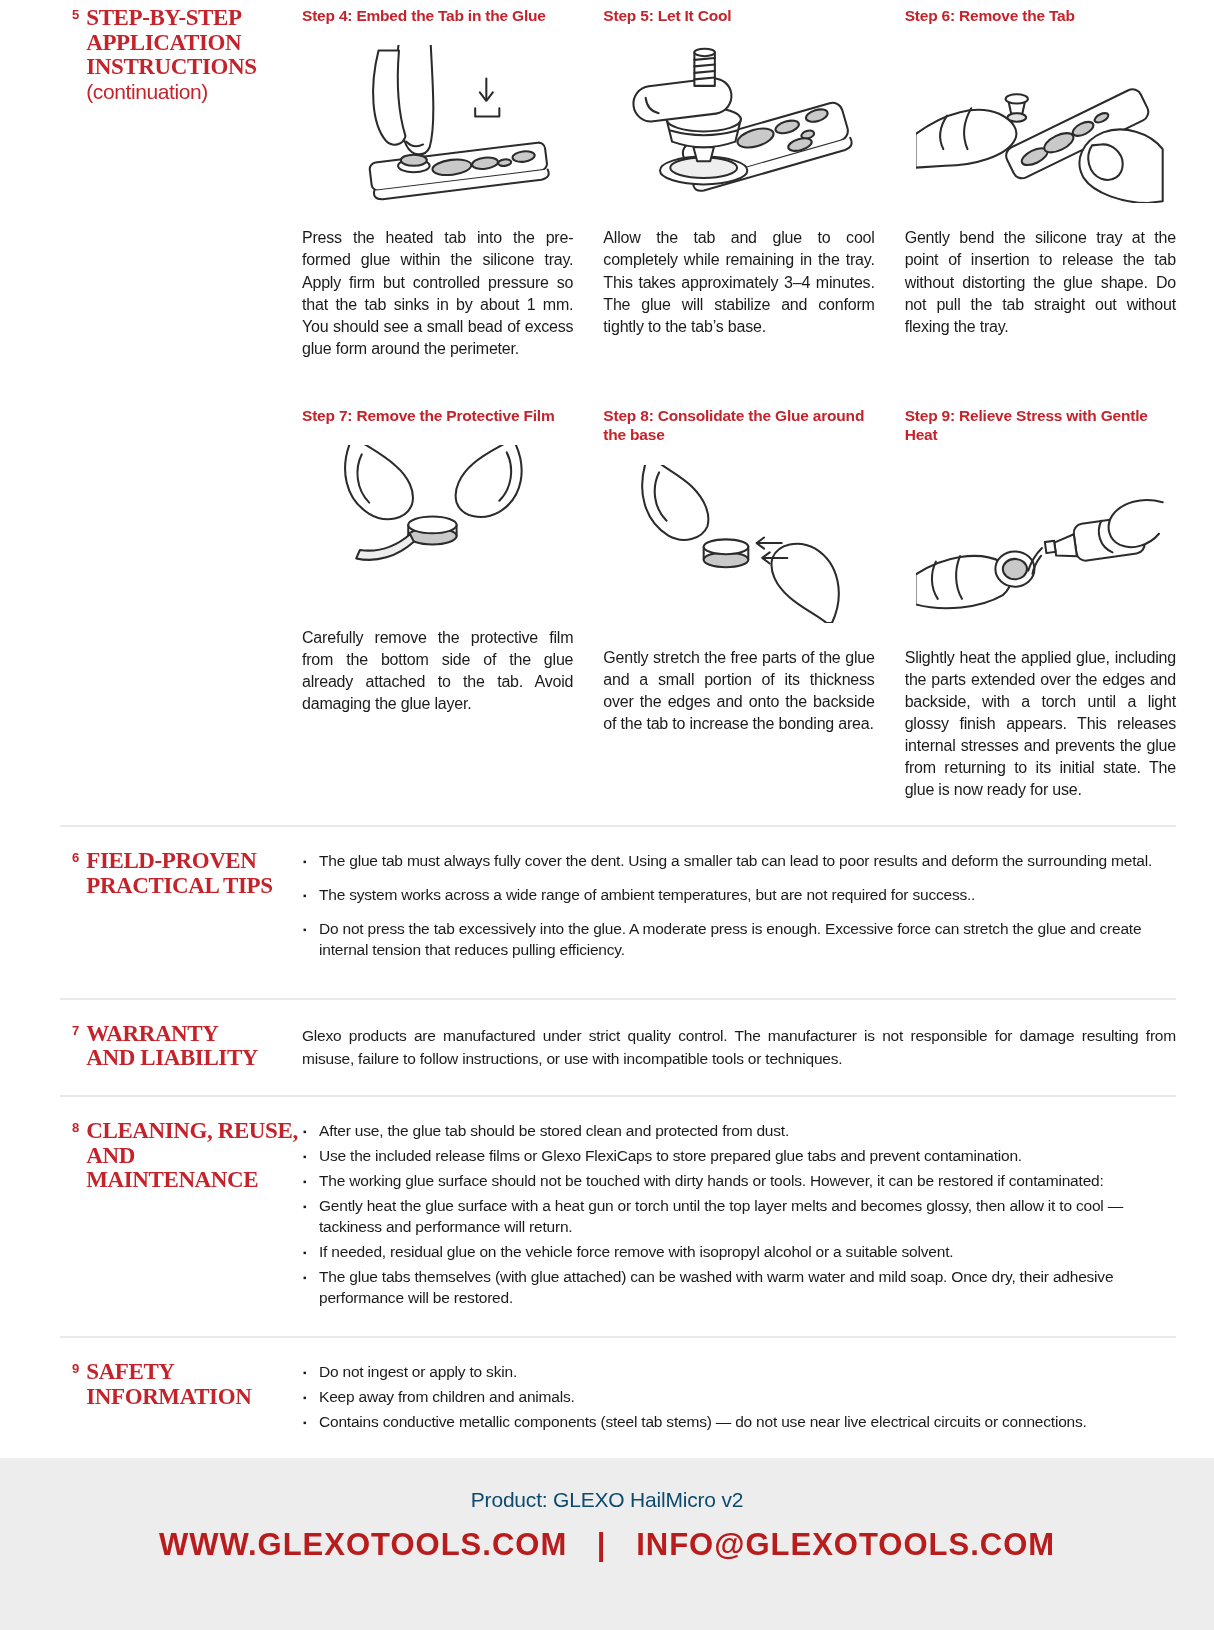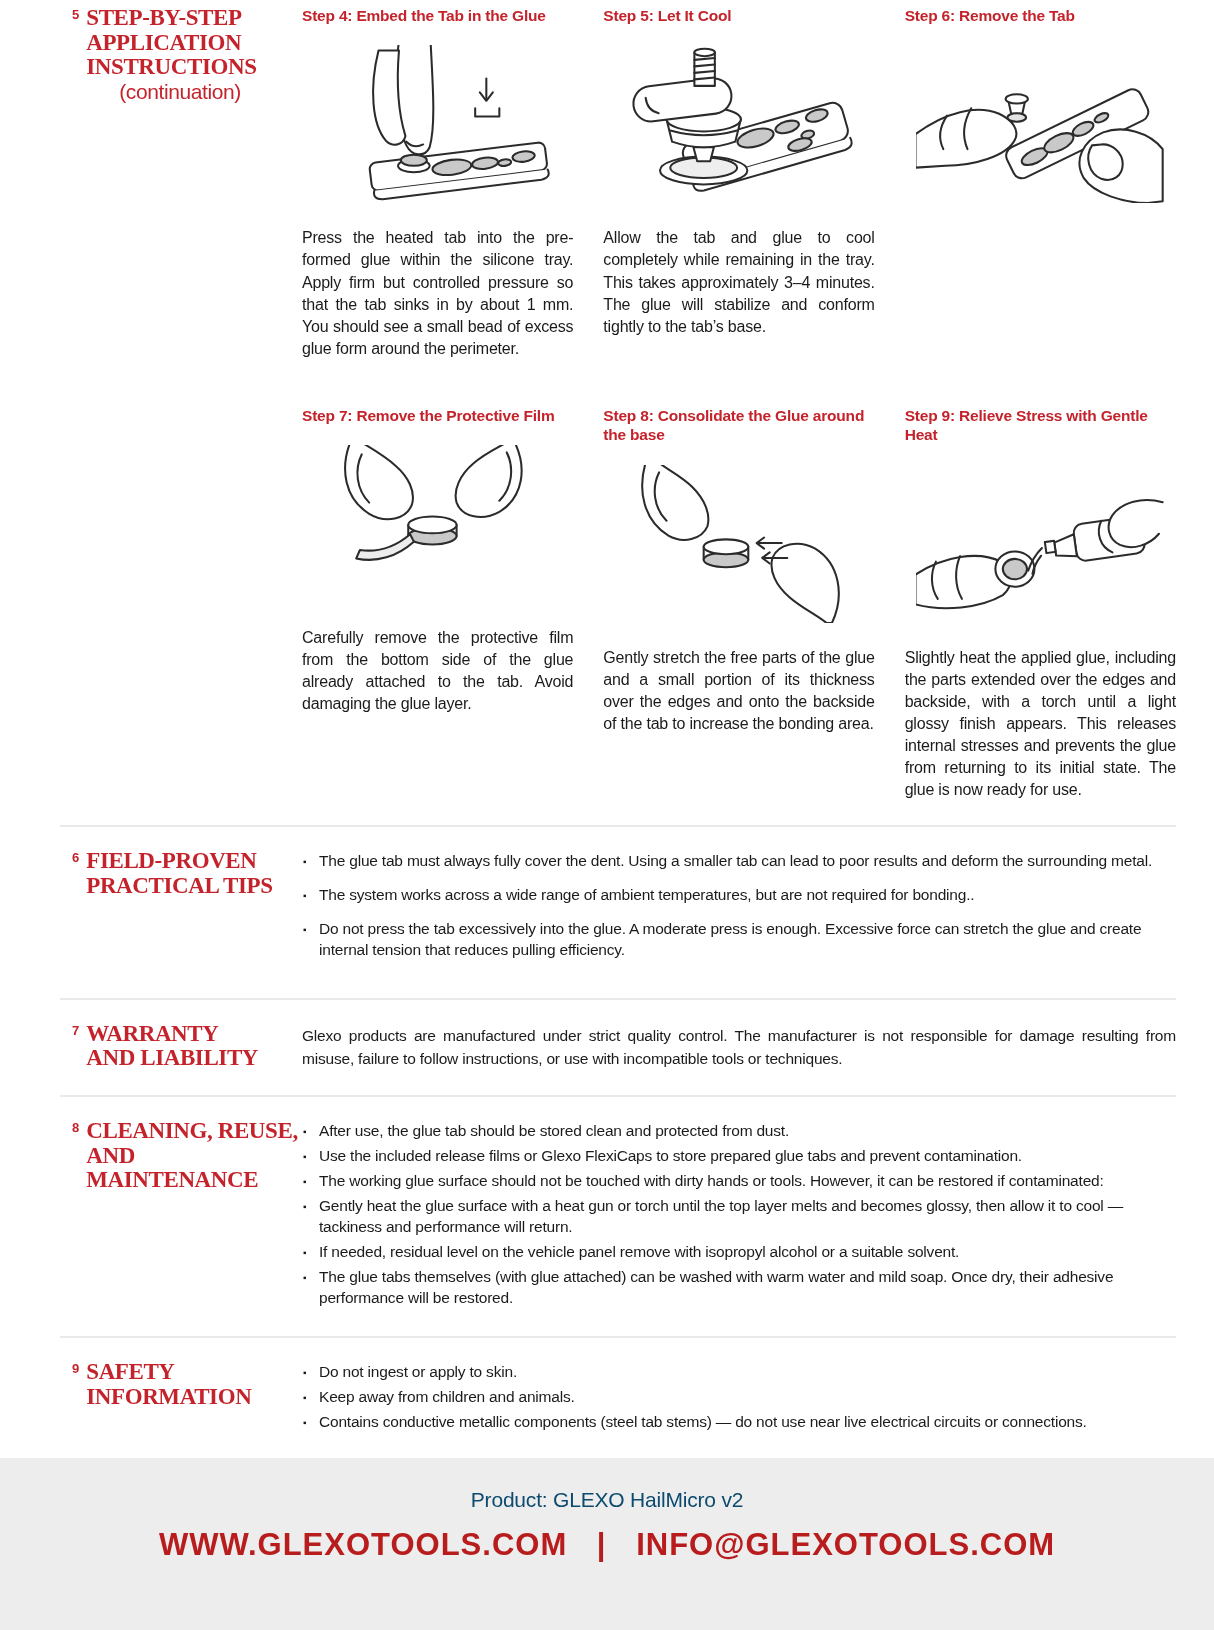--- a/index.html
+++ b/index.html
@@ -16,21 +16,21 @@
   .section-label { flex:0 0 242px; display:flex; padding-left:12px; }
   .sec-num {
     color:var(--red); font-weight:bold; font-size:13px;
     margin:1px 7px 0 0; flex:0 0 auto;
   }
   .sec-title {
     color:var(--red); font-weight:bold; font-size:23px; line-height:1.07;
     letter-spacing:-0.4px; white-space:pre-line;font-family:Liberation Serif, serif;
   }
   .sec-subtitle {
-    color:var(--red); font-weight:400; font-size:21px; letter-spacing:-0.4px;margin-left:33px;
+    color:var(--red); font-weight:400; font-size:21px; letter-spacing:-0.4px;
   }
   .section-content { flex:1 1 auto; min-width:0; }
 
   
   .steps-grid {
     display:grid; grid-template-columns:repeat(3,1fr);
     column-gap:30px; row-gap:46px;
   }
   .step { display:flex; flex-direction:column;gap:10px; }
   .step-title {
@@ -165,20 +165,21 @@
               <ellipse cx="203" cy="92" rx="8" ry="4" fill="#c9c9c9"></ellipse>
             </g>
             <path d="M96,60 L99,74 L111,74 L114,60 Z" fill="#fff"></path>
             <ellipse cx="105" cy="58" rx="12" ry="5" fill="#fff"></ellipse>
             <ellipse cx="105" cy="78" rx="10" ry="4.5" fill="#e2e2e2"></ellipse>
             <path d="M262,168 L262,112 C248,94 220,86 198,94 C176,103 166,124 177,143 C188,160 220,170 246,170 Z" fill="#fff"></path>
             <path d="M186,108 C178,120 182,138 196,144 C208,148 219,141 219,128 C219,116 208,106 196,107 Z" fill="#fff"></path>
           </g>
         </svg>
       </div>
+      <div class="step-body">Gently bend the silicone tray at the point of insertion to release the tab without distorting the glue shape. Do not pull the tab straight out without flexing the tray.</div>
     </div>
 
     <div class="step">
       <div class="step-title">Step 7: Remove the Protective Film</div>
       <div class="step-illustration" aria-label="fingers-peeling-protective-film-from-glue-tab">
         <svg viewBox="0 0 260 170">
           <g class="ln">
             <path d="M36,-4 C24,26 30,58 56,74 C74,85 96,80 102,64 C106,50 98,34 84,22 C72,11 52,0 46,-4 Z" fill="#fff"></path>
             <path d="M48,10 C40,26 42,48 56,62"></path>
             <path d="M212,-4 C226,24 222,56 196,72 C178,82 156,78 150,62 C146,48 154,32 168,20 C180,9 200,0 206,-4 Z" fill="#fff"></path>
@@ -242,21 +243,21 @@
 
 <div class="content pad-t section">
   <div class="section-label">
     <span class="sec-num">6</span>
     <div class="sec-title">FIELD-PROVEN
 PRACTICAL TIPS</div>
   </div>
   <div class="section-content">
     <ul class="bullets">
       <li>The glue tab must always fully cover the dent. Using a smaller tab can lead to poor results and deform the surrounding metal.</li>
-      <li>The system works across a wide range of ambient temperatures, but are not required for bonding..</li>
+      <li>The system works across a wide range of ambient temperatures, but are not required for success..</li>
       <li>Do not press the tab excessively into the glue. A moderate press is enough. Excessive force can stretch the glue and create internal tension that reduces pulling efficiency.</li>
     </ul>
   </div>
 </div>
 
 <div class="divider"></div>
 
 <div class="content pad-t section">
   <div class="section-label">
     <span class="sec-num">7</span>
@@ -275,21 +276,21 @@
     <span class="sec-num">8</span>
     <div class="sec-title">CLEANING, REUSE,
 AND MAINTENANCE</div>
   </div>
   <div class="section-content">
     <ul class="bullets tight">
       <li>After use, the glue tab should be stored clean and protected from dust.</li>
       <li>Use the included release films or Glexo FlexiCaps to store prepared glue tabs and prevent contamination.</li>
       <li>The working glue surface should not be touched with dirty hands or tools. However, it can be restored if contaminated:</li>
       <li>Gently heat the glue surface with a heat gun or torch until the top layer melts and becomes glossy, then allow it to cool — tackiness and performance will return.</li>
-      <li>If needed, residual level on the vehicle panel remove with isopropyl alcohol or a suitable solvent.</li>
+      <li>If needed, residual glue on the vehicle force remove with isopropyl alcohol or a suitable solvent.</li>
       <li>The glue tabs themselves (with glue attached) can be washed with warm water and mild soap. Once dry, their adhesive performance will be restored.</li>
     </ul>
   </div>
 </div>
 
 <div class="divider"></div>
 
 <div class="content pad-t section">
   <div class="section-label">
     <span class="sec-num">9</span>

